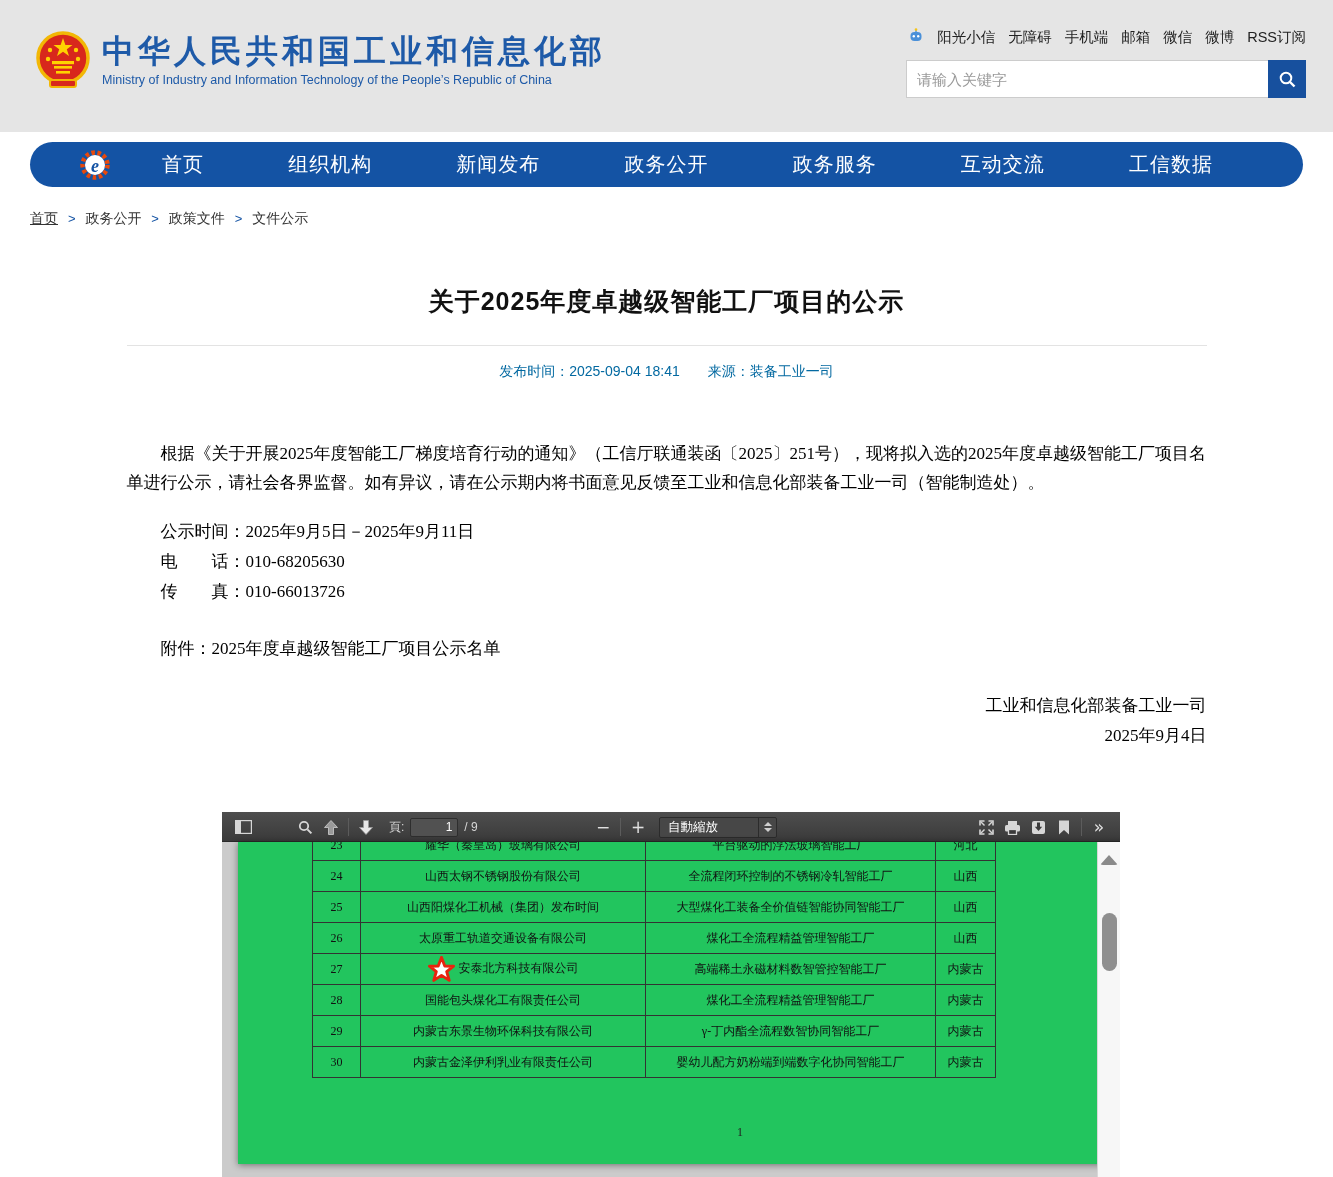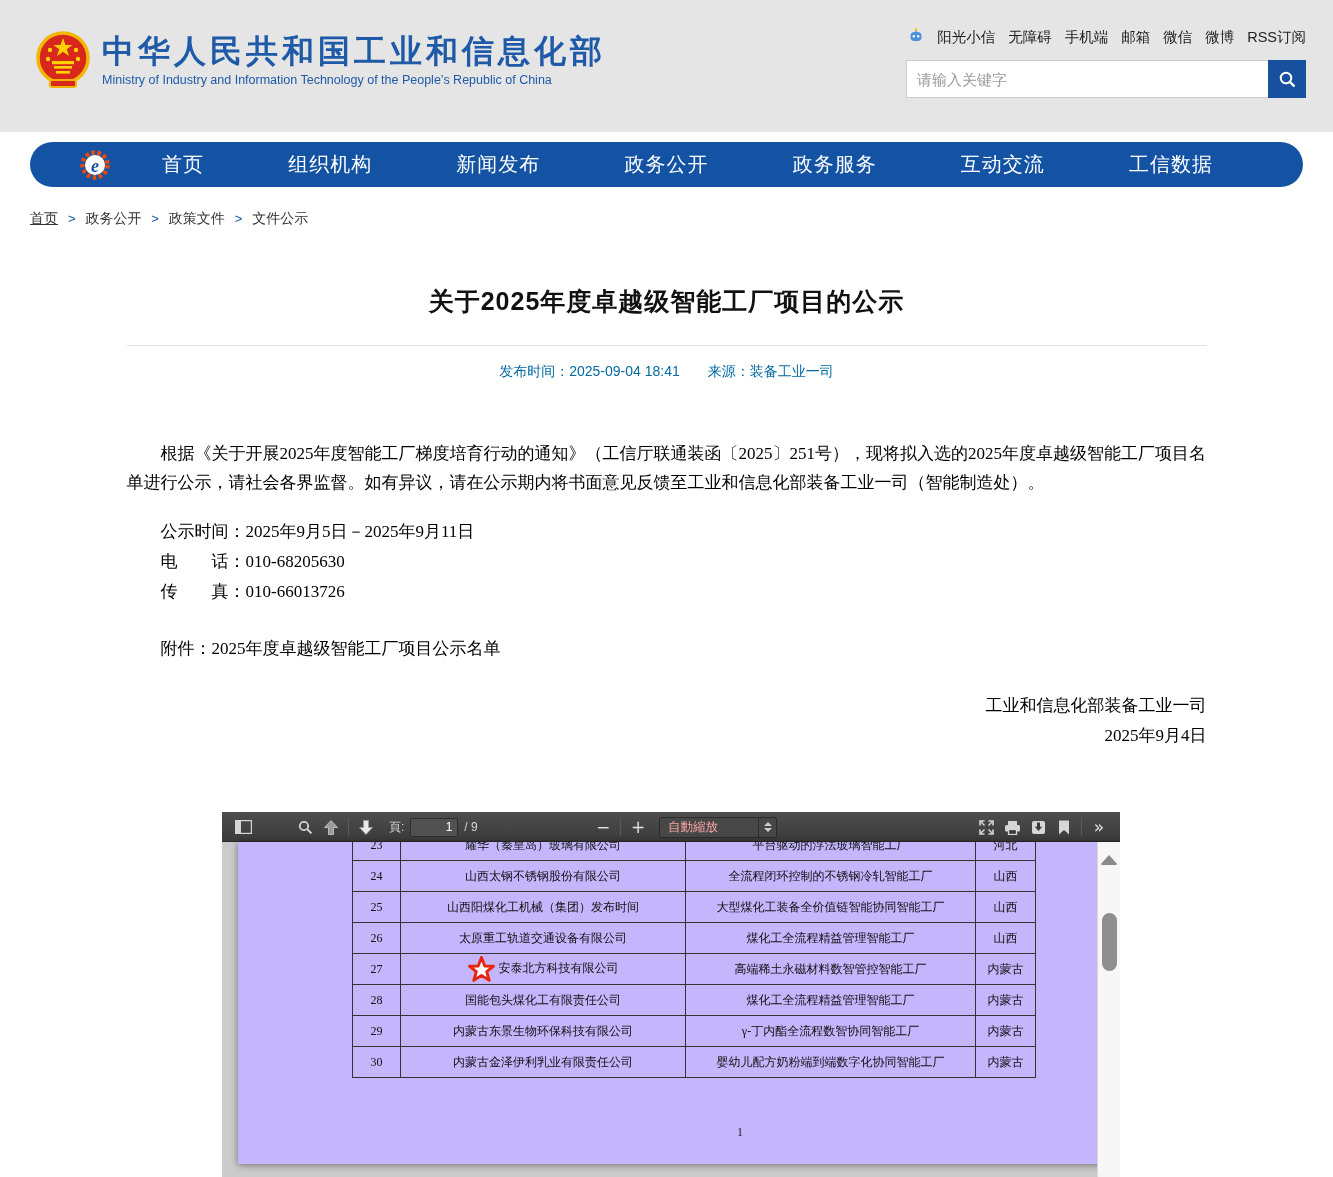--- a/index.html
+++ b/index.html
@@ -76,30 +76,29 @@
   .page-label { font-size:12px; margin:0 6px 0 10px; }
   .page-input {
     width:48px; height:19px; background:#515151; border:1px solid #2e2e2e; border-radius:2px;
     color:#fff; font-size:12px; text-align:right; padding:0 5px; outline:none;
   }
   .page-total { font-size:12px; margin-left:6px; color:#d6d6d6; }
   .zoom-select {
     margin-left:8px; width:118px; height:21px; background:#474747; border:1px solid #2b2b2b;
     border-radius:2px; display:flex; align-items:center; cursor:pointer;
   }
-  .zoom-select .zs-label { flex:1; font-size:12.5px; color:#fca5a5; padding-left:8px; }
+  .zoom-select .zs-label { flex:1; font-size:12.5px; color:#ffffff; padding-left:8px; }
   .zoom-select .zs-spin { width:18px; height:100%; border-left:1px solid #2b2b2b;
     display:flex; flex-direction:column; align-items:center; justify-content:center; gap:2px; }
   .tri-up { width:0; height:0; border-left:4px solid transparent; border-right:4px solid transparent; border-bottom:4px solid #cfcfcf; }
   .tri-dn { width:0; height:0; border-left:4px solid transparent; border-right:4px solid transparent; border-top:4px solid #cfcfcf; }
   .pdf-content { position:relative; height:335px; background:#cbcbcb; }
   .pdf-page {
-    position:absolute; left:16px; top:0; width:1004px; height:322px; background:#c4b5fd;
+    position:absolute; left:16px; top:0; width:1004px; height:322px; background:#22c55e;
     box-shadow:0 1px 7px rgba(0,0,0,.45);
-    padding-left:40px;
   }
   .table-clip { overflow:hidden; height:236px; margin-left:74px; width:685px; }
   .pdf-table { border-collapse:collapse; margin-top:-13px; table-layout:fixed; width:683px;
     font-family:"Liberation Serif", serif; }
   .pdf-table td { border:1px solid #333; text-align:center; font-size:12px; color:#111;
     height:31px; padding:0 4px; overflow:hidden; white-space:nowrap; }
   .pdf-table td.c-company.starred { text-align:center; }
   .star-wrap { display:inline-block; width:27px; height:27px; vertical-align:middle; margin:-4px 4px -4px 0; }
   .pdf-pageno { position:absolute; bottom:24px; left:0; width:100%; text-align:center;
     font-size:12px; color:#222; font-family:"Liberation Serif", serif; }

